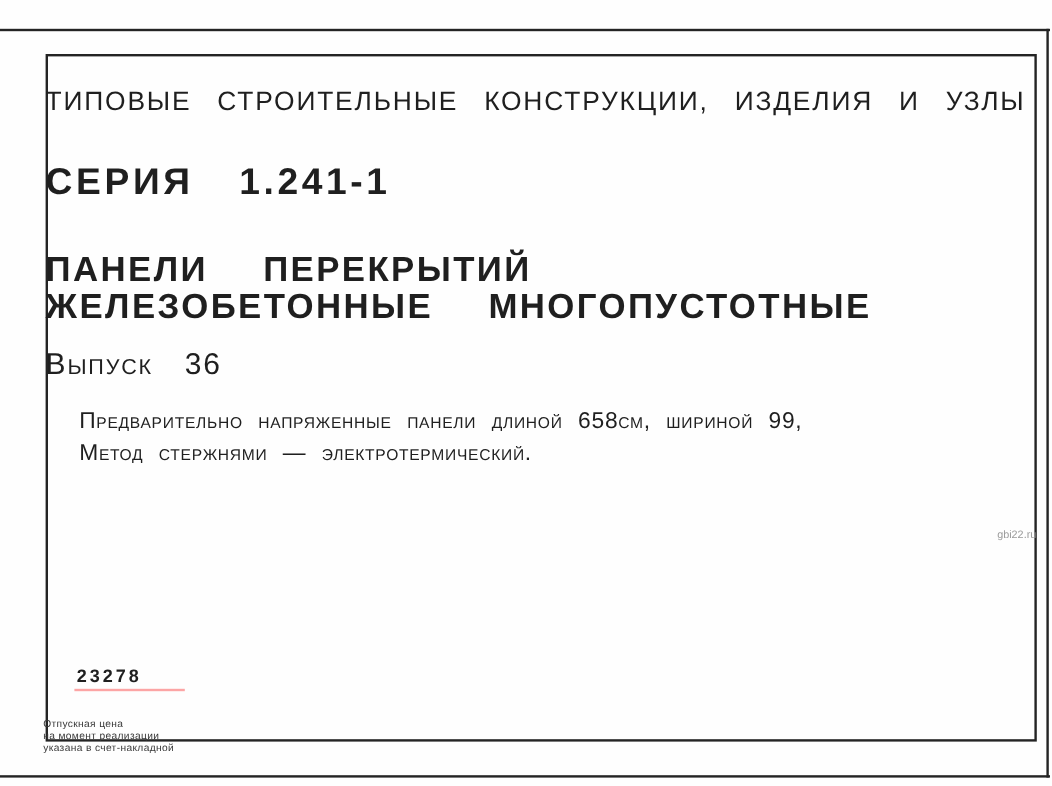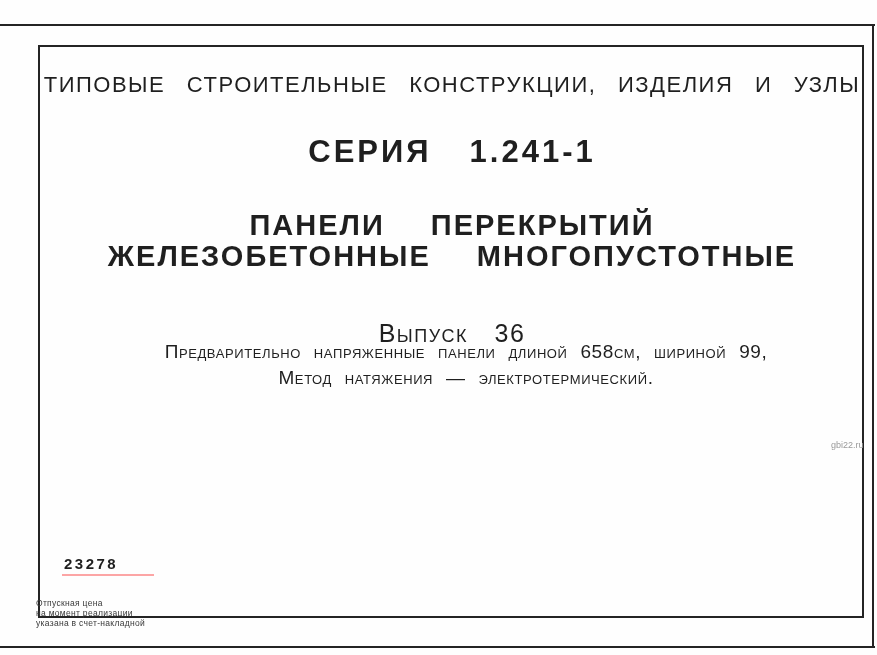--- a/index.html
+++ b/index.html
@@ -17,21 +17,21 @@
   .rule-right  { position: absolute; top: 24px; left: 872px; width: 2px; height: 624px; background: #242424; }
   .rule-bottom { position: absolute; left: 0; top: 646px; width: 875px; height: 2px; background: #242424; }
   
   .frame {
     position: absolute;
     left: 38px; top: 45px;
     width: 822px; height: 569px;
     border: 2px solid #242424;
   }
   
-  .cline { position: absolute; left: 38px; width: 828px; text-align: center; white-space: nowrap; }
+  .cline { position: absolute; left: 38px; width: 828px; text-align: left; white-space: nowrap; }
   .category {
     top: 72px;
     font-size: 22px;
     letter-spacing: 1.5px;
     word-spacing: 14px;
   }
   .series {
     top: 134px;
     font-size: 31px;
     font-weight: 700;
@@ -51,21 +51,20 @@
     font-weight: 700;
     letter-spacing: 2px;
     word-spacing: 36px;
   }
   .issue {
     top: 290px;
     font-size: 25px;
     font-variant: small-caps;
     letter-spacing: 1.5px;
     word-spacing: 18px;
-    margin-top: 29px;
   }
   .desc {
     top: 339px;
     font-size: 19px;
     line-height: 26px;
     font-variant: small-caps;
     letter-spacing: 0.6px;
     word-spacing: 7px;
   }
   .desc .row { white-space: nowrap; margin-left: 28px; }
@@ -124,21 +123,21 @@
   </div>
 
   <div class="cline title2">ЖЕЛЕЗОБЕТОННЫЕ МНОГОПУСТОТНЫЕ</div>
 
   <div class="cline title1">ПАНЕЛИ ПЕРЕКРЫТИЙ</div>
 
   <div class="cline issue">Выпуск 36</div>
 
   <div class="cline desc">
     <div class="row">Предварительно напряженные панели длиной 658см, шириной 99,</div>
-    <div class="row">Метод натяжения — электротермический.</div>
+    <div class="row">Метод стержнями — электротермический.</div>
   </div>
 
 
   <div class="stamp">23278</div>
 
   <div class="pricenote">
     <div>Отпускная цена</div>
     <div>на момент реализации</div>
     <div>указана в счет-накладной</div>
   </div>

